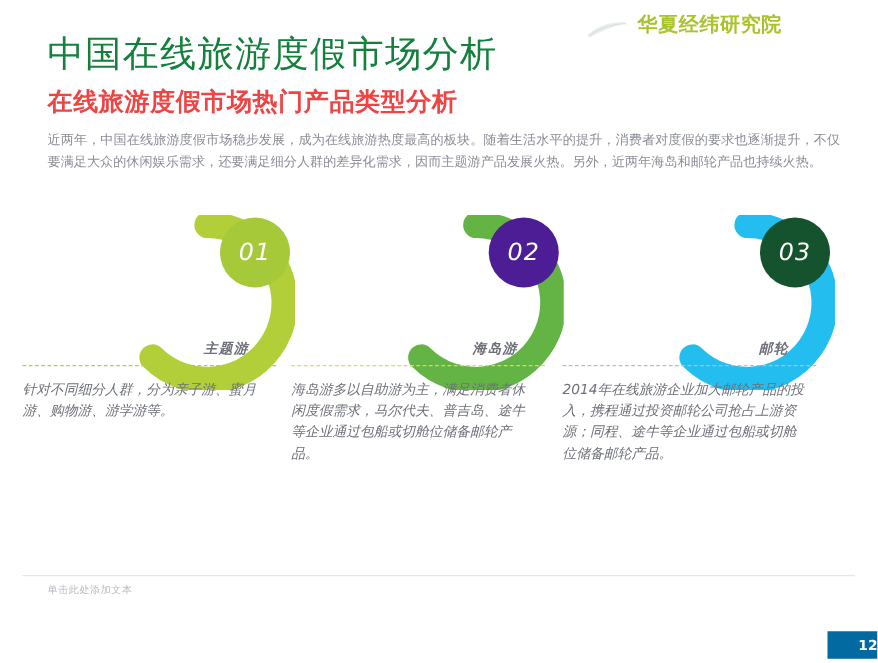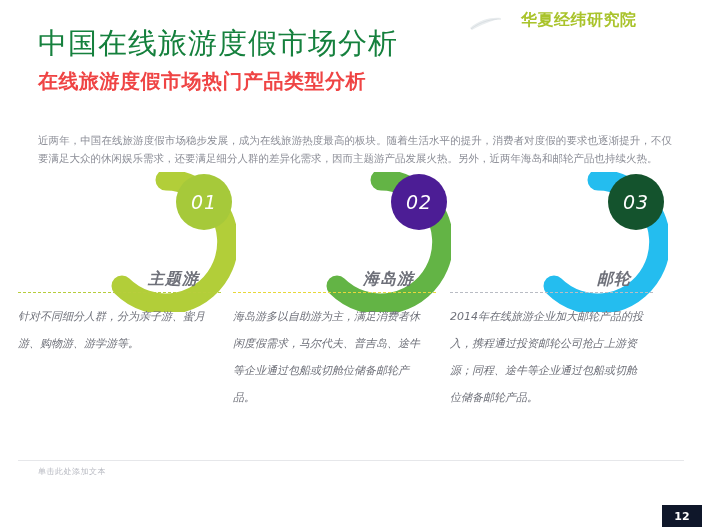--- a/index.html
+++ b/index.html
@@ -7,21 +7,21 @@
     width: 702px; height: 530px;
     background: #ffffff;
     font-family: "Liberation Sans", "DejaVu Sans", sans-serif;
     overflow: hidden;
   }
   .slide { position: relative; width: 702px; height: 530px; background: #fff; }
 
   
   .logo {
     position: absolute; left: 470px; top: 10px;
-    display: flex; align-items: center; gap: 19px;
+    display: flex; align-items: center; gap: 8px;
   }
   .logo-swoosh { width: 32px; height: 14px; position: relative; top: 3px; }
   .logo-text {
     font-size: 16px; font-weight: bold; color: #a9c32b;
     letter-spacing: 0.5px; white-space: nowrap;
     font-family: "DejaVu Sans", sans-serif;
   }
 
   .title-main {
     position: absolute; left: 38px; top: 24px;
@@ -31,21 +31,21 @@
   .title-sub {
     position: absolute; left: 38px; top: 68px;
     font-size: 20px; font-weight: bold; color: #b2c935;
     letter-spacing: 0.5px; white-space: nowrap;
     font-family: "DejaVu Sans", sans-serif;
   }
 
   .intro {
     position: absolute; left: 38px; top: 103px; width: 634px;
     font-size: 10.5px; line-height: 18px; color: #8b8d96;
-    text-align: justify; font-family: "DejaVu Sans", sans-serif; margin-top: 28px;
+    text-align: justify; font-family: "DejaVu Sans", sans-serif;
   }
 
   
   .columns {
     position: absolute; left: 0; top: 168px; width: 702px; height: 260px;
   }
   .col { position: absolute; top: 0; width: 215px; height: 260px; font-style: italic; }
   .col-1 { left: 18px; }
   .col-2 { left: 233px; }
   .col-3 { left: 450px; }
@@ -61,35 +61,35 @@
     display: flex; align-items: center; justify-content: center;
     color: #ffffff; font-size: 19px; letter-spacing: 1px;
     font-family: "DejaVu Sans", sans-serif;
   }
 
   .label-row {
     position: absolute; left: 0; top: 101px; width: 203px;
     text-align: right;
   }
   .label-text {
-    font-size: 16px; font-weight: bold; color: #6e7079;
+    font-size: 11px; font-weight: bold; color: #6e7079;
     font-family: "DejaVu Sans", sans-serif; letter-spacing: 1px;
     display: inline-block; padding-right: 22px;
   }
   .dash-line {
     position: absolute; left: 0; top: 124px; width: 203px;
     border-top: 1px dashed #b2c935; height: 0;
   }
   .dash-1 { border-top-color: #b7cd3c; }
   .dash-2 { border-top-color: #e8d83a; }
   .dash-3 { border-top-color: #b9bcc4; }
 
   .body-text {
     position: absolute; left: 0; top: 135px; width: 190px;
-    font-size: 11px; line-height: 27px; color: #6e7079;
+    font-size: 11px; line-height: 17px; color: #6e7079;
     font-family: "DejaVu Sans", sans-serif; text-align: left;
   }
   .col-3 .body-text { width: 196px; }
 
   
   .footer-rule {
     position: absolute; left: 18px; top: 460px; width: 666px;
     border-top: 1px solid #e6e7ea; height: 0;
   }
   .footer-text {
@@ -172,17 +172,17 @@
         <span class="label-text">邮轮</span>
       </div>
       <div class="dash-line dash-3" style="border-top-color: rgb(185, 188, 196);"></div>
       <div class="body-text">2014年在线旅游企业加大邮轮产品的投入，携程通过投资邮轮公司抢占上游资源；同程、途牛等企业通过包船或切舱位储备邮轮产品。</div>
     </div>
 
   </div>
 
   <div class="footer-rule"></div>
   <div class="footer-text">单击此处添加文本</div>
-  <div class="page-badge" style="background: #0f172a;">
+  <div class="page-badge" style="background: #0369a1; justify-content: flex-end;">
     <span>12</span>
   </div>
 
 </div>
 
 </body></html>

